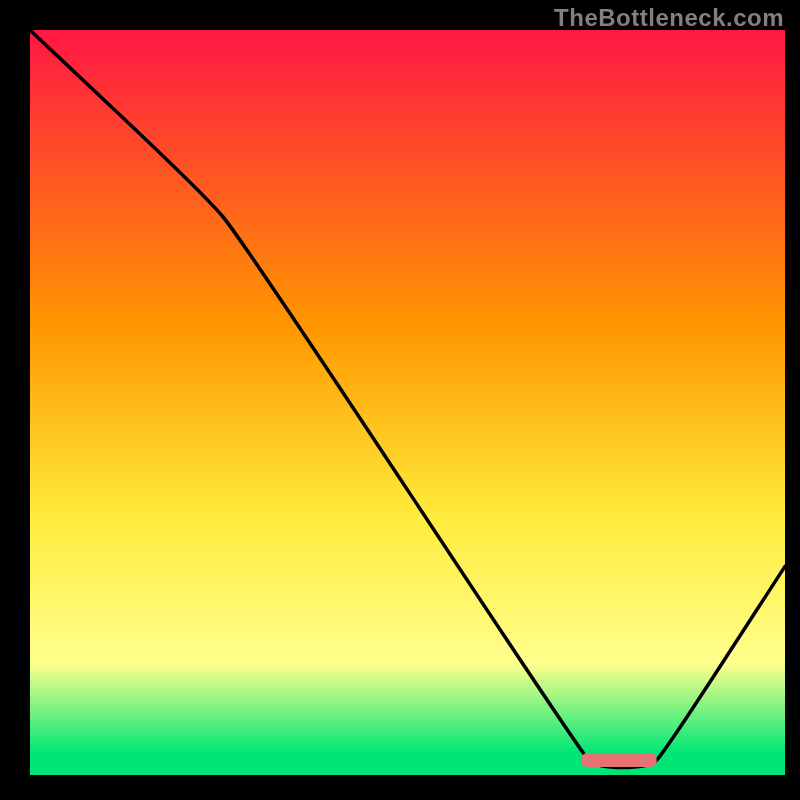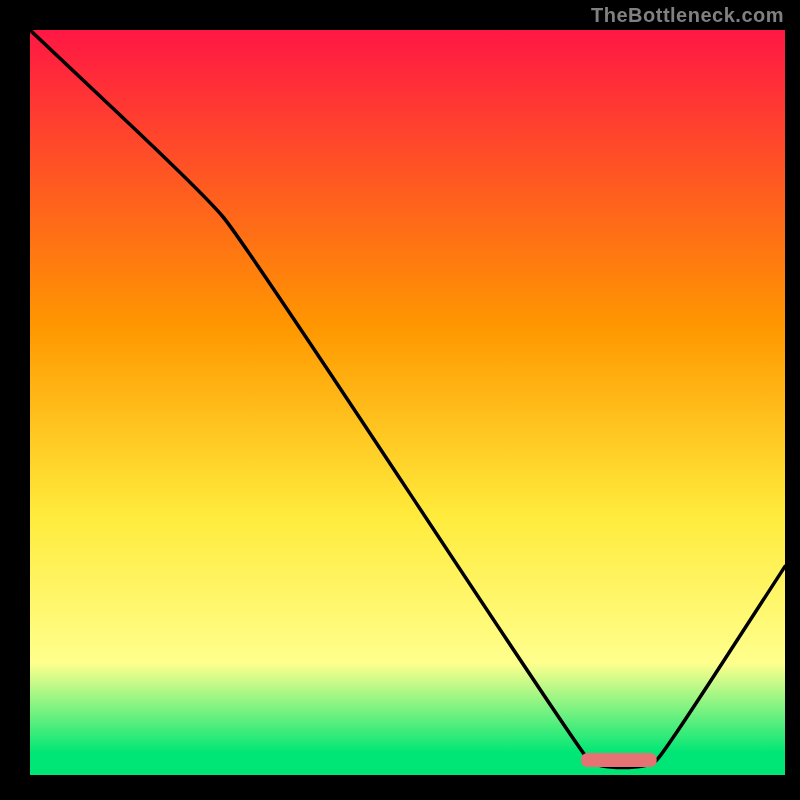--- a/index.html
+++ b/index.html
@@ -9,21 +9,21 @@
     width: 800px;
     height: 800px;
     position: relative;
     font-family: Arial, sans-serif;
   }
   .watermark {
     position: absolute;
     top: 4px;
     right: 16px;
     color: #808080;
-    font-size: 20px;
+    font-size: 24px;
     font-weight: bold;
     letter-spacing: 0.5px;
     z-index: 10;
   }
   .plot-area {
     position: absolute;
     left: 30px;
     top: 30px;
     width: 755px;
     height: 745px;

